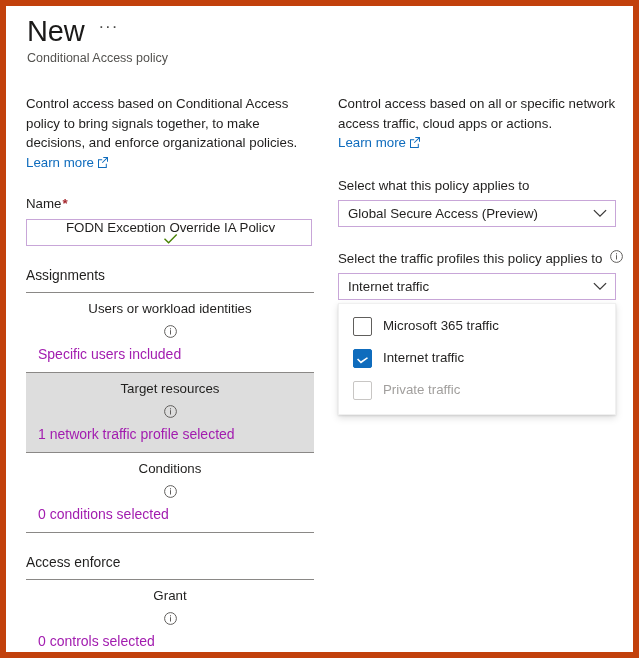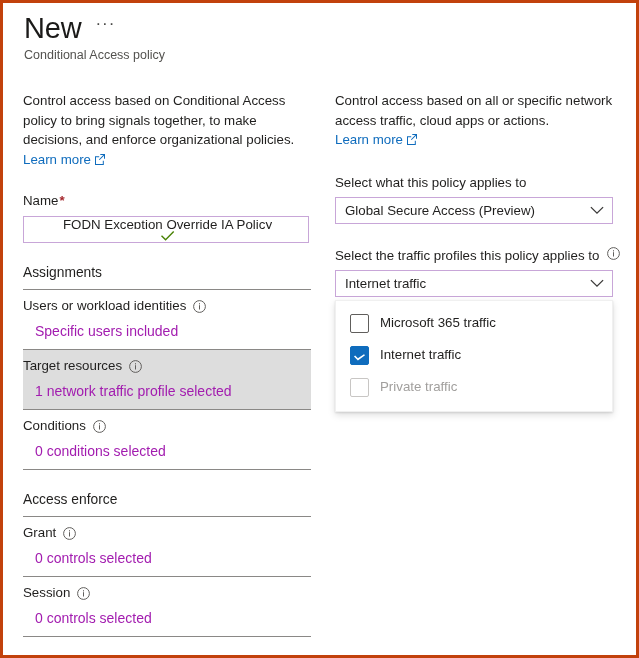--- a/index.html
+++ b/index.html
@@ -12,21 +12,21 @@
     height: 658px;
     font-family: "Liberation Sans", sans-serif;
     color: #201f1e;
     overflow: hidden;
   }
   #page {
     position: relative;
     width: 639px;
     height: 658px;
     box-sizing: border-box;
-    border: 3px solid #c2410c;
+    border: 6px solid #c2410c;
     background: #ffffff;
     overflow: hidden;
   }
 
   
   .hdr {
     position: absolute;
     left: 21px;
     top: 8px;
   }
@@ -139,20 +139,21 @@
   }
   .grp { padding: 7px 0 9px 0; }
   .grp.sel { background: #dddddd; }
   .grp-head {
     display: flex;
     align-items: center;
     gap: 7px;
     font-size: 13.3px;
     line-height: 18px;
     color: #201f1e;
+    flex-direction: column;
   }
   .grp-val {
     margin-top: 7px;
     padding-left: 12px;
     font-size: 14px;
     line-height: 18px;
     color: #a21caf;
     cursor: pointer;
   }
   .sec-gap { height: 20px; }

